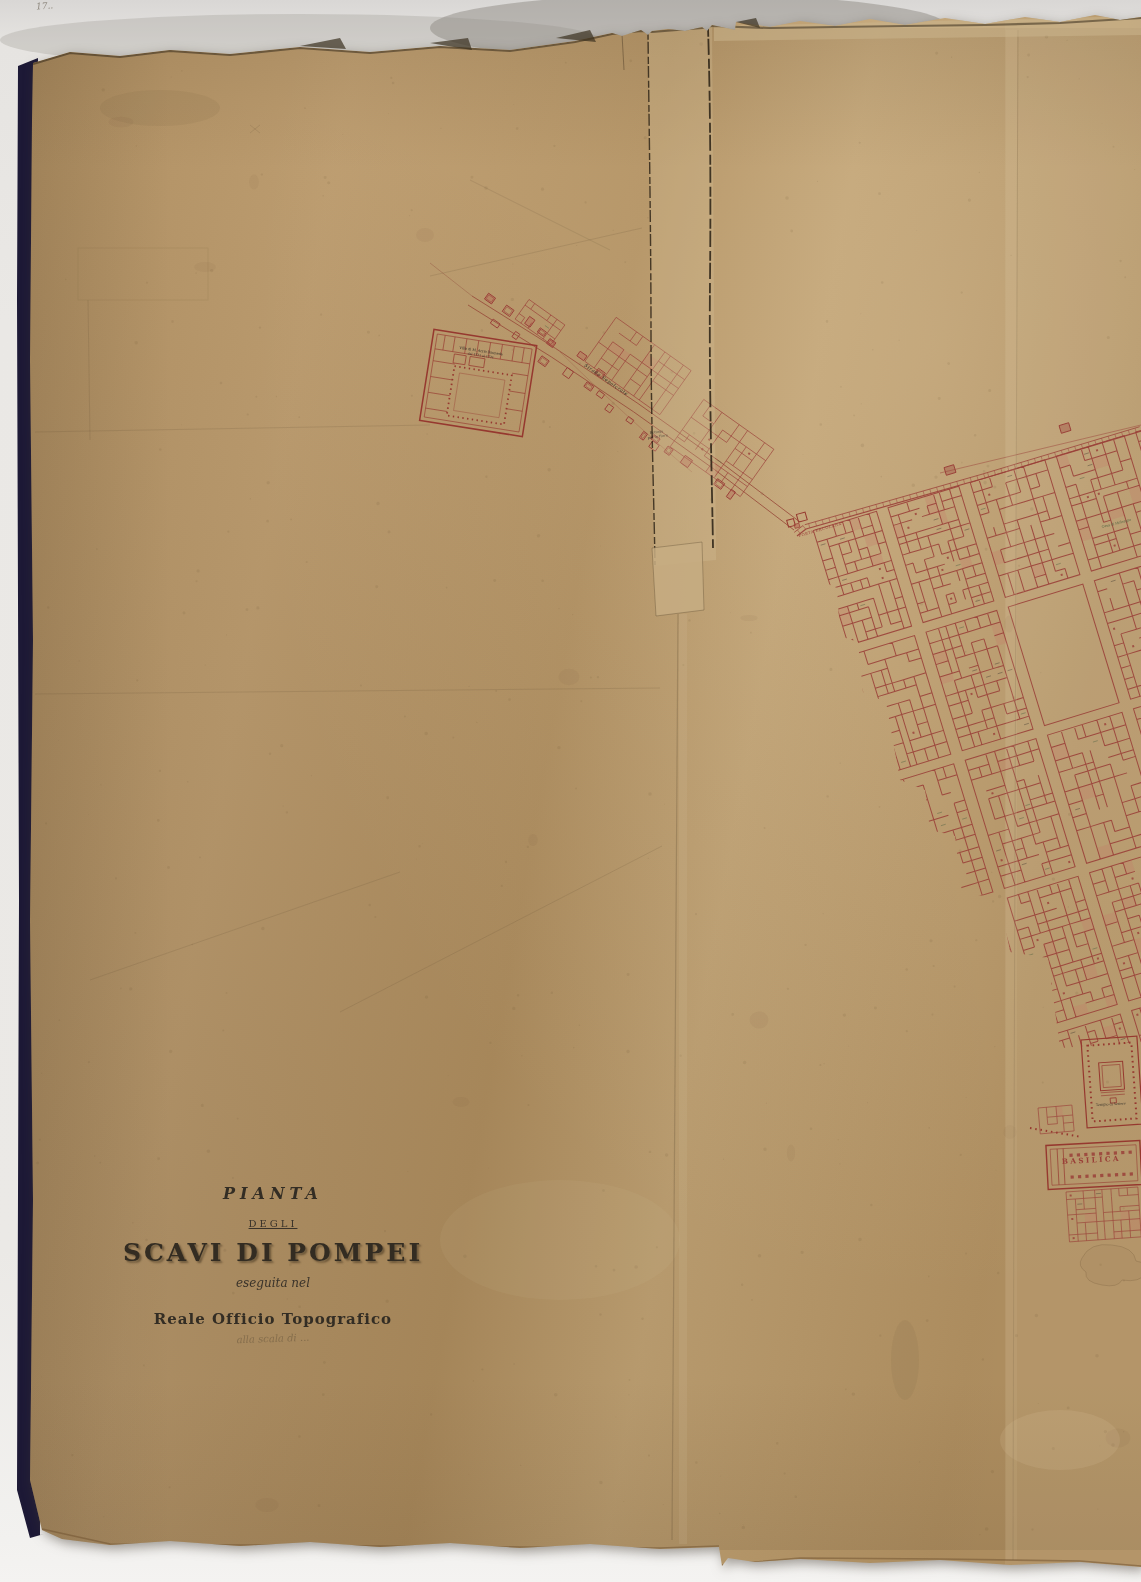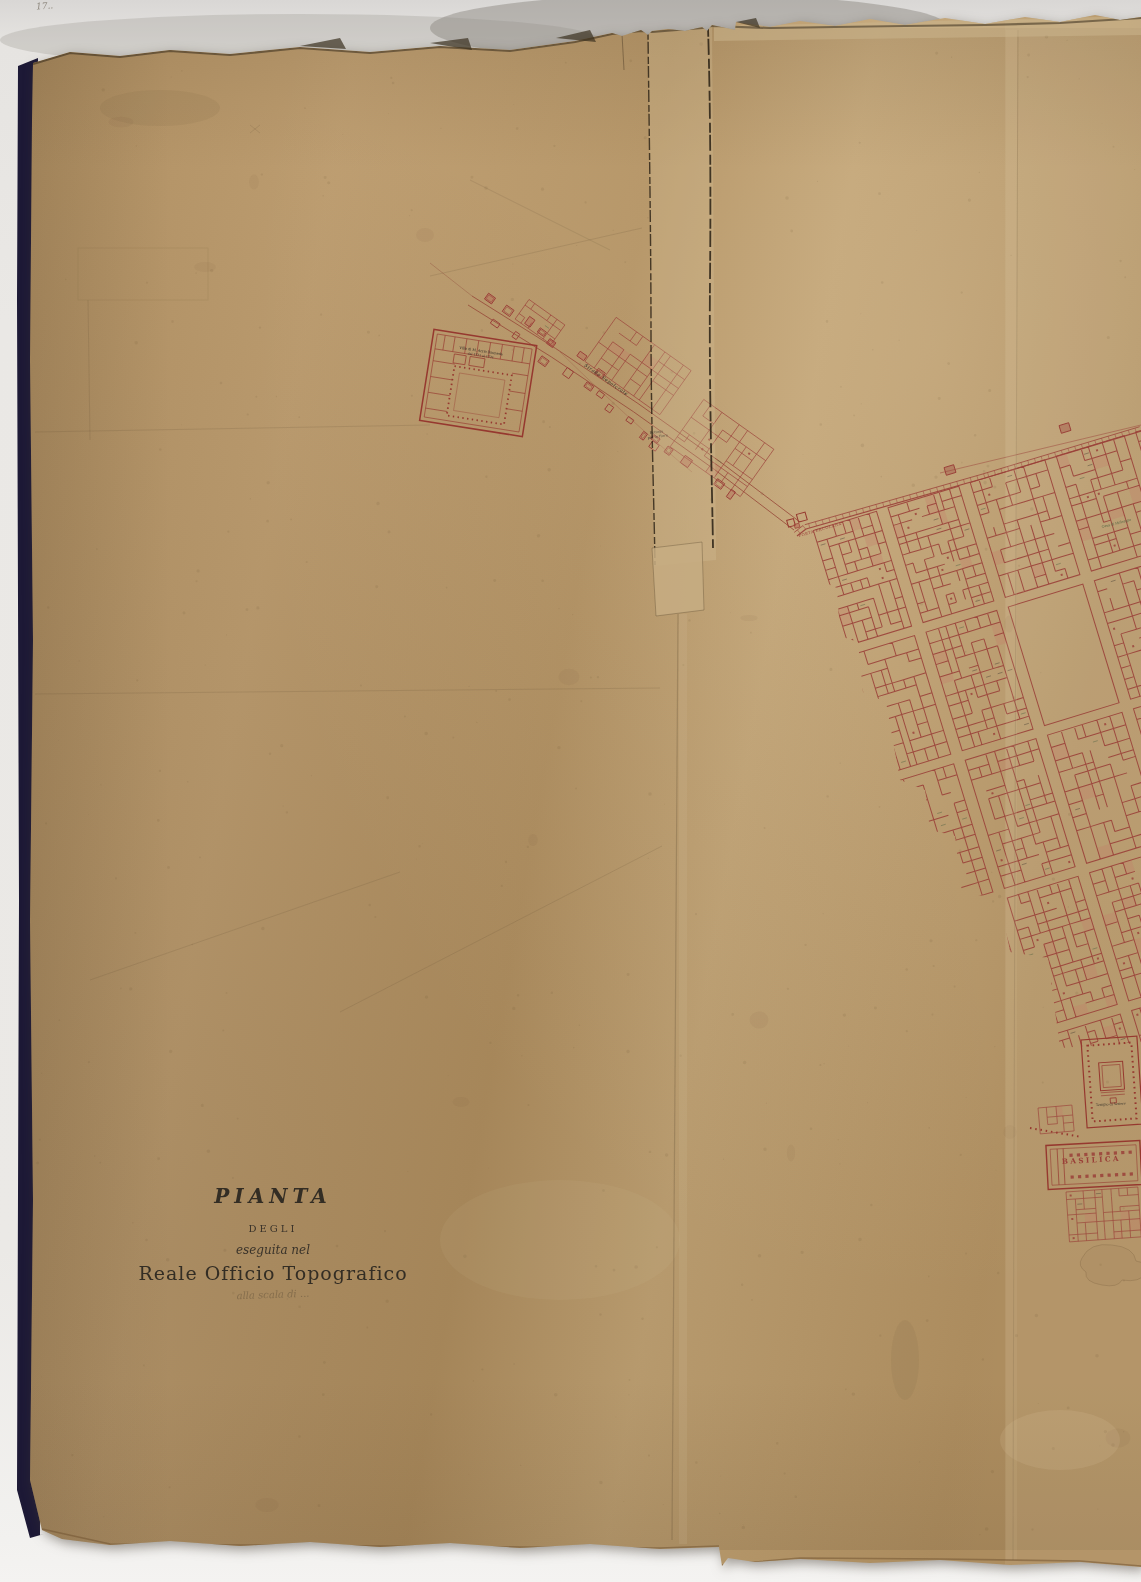--- a/index.html
+++ b/index.html
@@ -6,26 +6,26 @@
   #stage{
     position:relative;width:1141px;height:1582px;overflow:hidden;
     background:linear-gradient(180deg,#d9d7d5 0px,#e6e4e1 45px,#eae8e5 320px,#ebe9e6 1250px,#f2f1ef 1540px,#f4f3f1 100%);
     font-family:"DejaVu Serif", serif;
   }
   svg{position:absolute;left:0;top:0;}
   .titleblock{
     position:absolute;left:118px;top:1184px;width:310px;text-align:center;
     color:#2e2920;user-select:none;
   }
-  .t-pianta{font-style:italic;font-weight:bold;font-size:20px;letter-spacing:5px;color:#332d24;}
-  .t-degli{font-size:10px;letter-spacing:3px;margin-top:15px;color:#3a332a;}
+  .t-pianta{font-style:italic;font-weight:bold;font-size:16px;letter-spacing:5px;color:#332d24;}
+  .t-degli{font-size:10px;letter-spacing:3px;margin-top:15px;color:#3a332a;text-decoration:underline;}
   .t-main{font-weight:bold;font-size:25px;letter-spacing:3px;margin-top:9px;color:#332c22;
           text-shadow:1px 1px 0 rgba(120,100,70,.55), 2px 2px 2px rgba(45,32,15,.45);}
   .t-eseguita{font-style:italic;font-size:12px;margin-top:9px;color:#3a332a;}
-  .t-office{font-weight:normal;font-size:19px;letter-spacing:1px;margin-top:5px;color:#332d24;}
+  .t-office{font-weight:bold;font-size:15px;letter-spacing:1px;margin-top:20px;color:#332d24;}
   .t-pencil{font-style:italic;font-size:10px;margin-top:5px;color:rgba(92,76,54,.45);transform:rotate(-2deg);}
   .corner-note{
     position:absolute;left:36px;top:1px;font-style:italic;font-size:9px;
     color:rgba(75,63,48,.55);transform:rotate(-4deg);
   }
   text{font-family:"DejaVu Serif",serif;}
 </style>
 </head>
 <body>
 
@@ -465,20 +465,21 @@
     <polygon points="300,46 340,38 346,49"></polygon>
     <polygon points="430,43 468,38 472,50"></polygon>
     <polygon points="556,38 590,30 596,42"></polygon>
     <polygon points="736,22 756,18 760,28"></polygon>
   </g>
 </svg>
 
 <div class="titleblock">
   <div class="t-pianta">PIANTA</div>
   <div class="t-degli">DEGLI</div>
+  <div class="t-main">SCAVI DI POMPEI</div>
   <div class="t-eseguita">eseguita nel</div>
   <div class="t-office">Reale Officio Topografico</div>
   <div class="t-pencil">alla scala di ...</div>
 </div>
 
 <div class="corner-note">17..</div>
 
 </div>
 
 </body></html>

